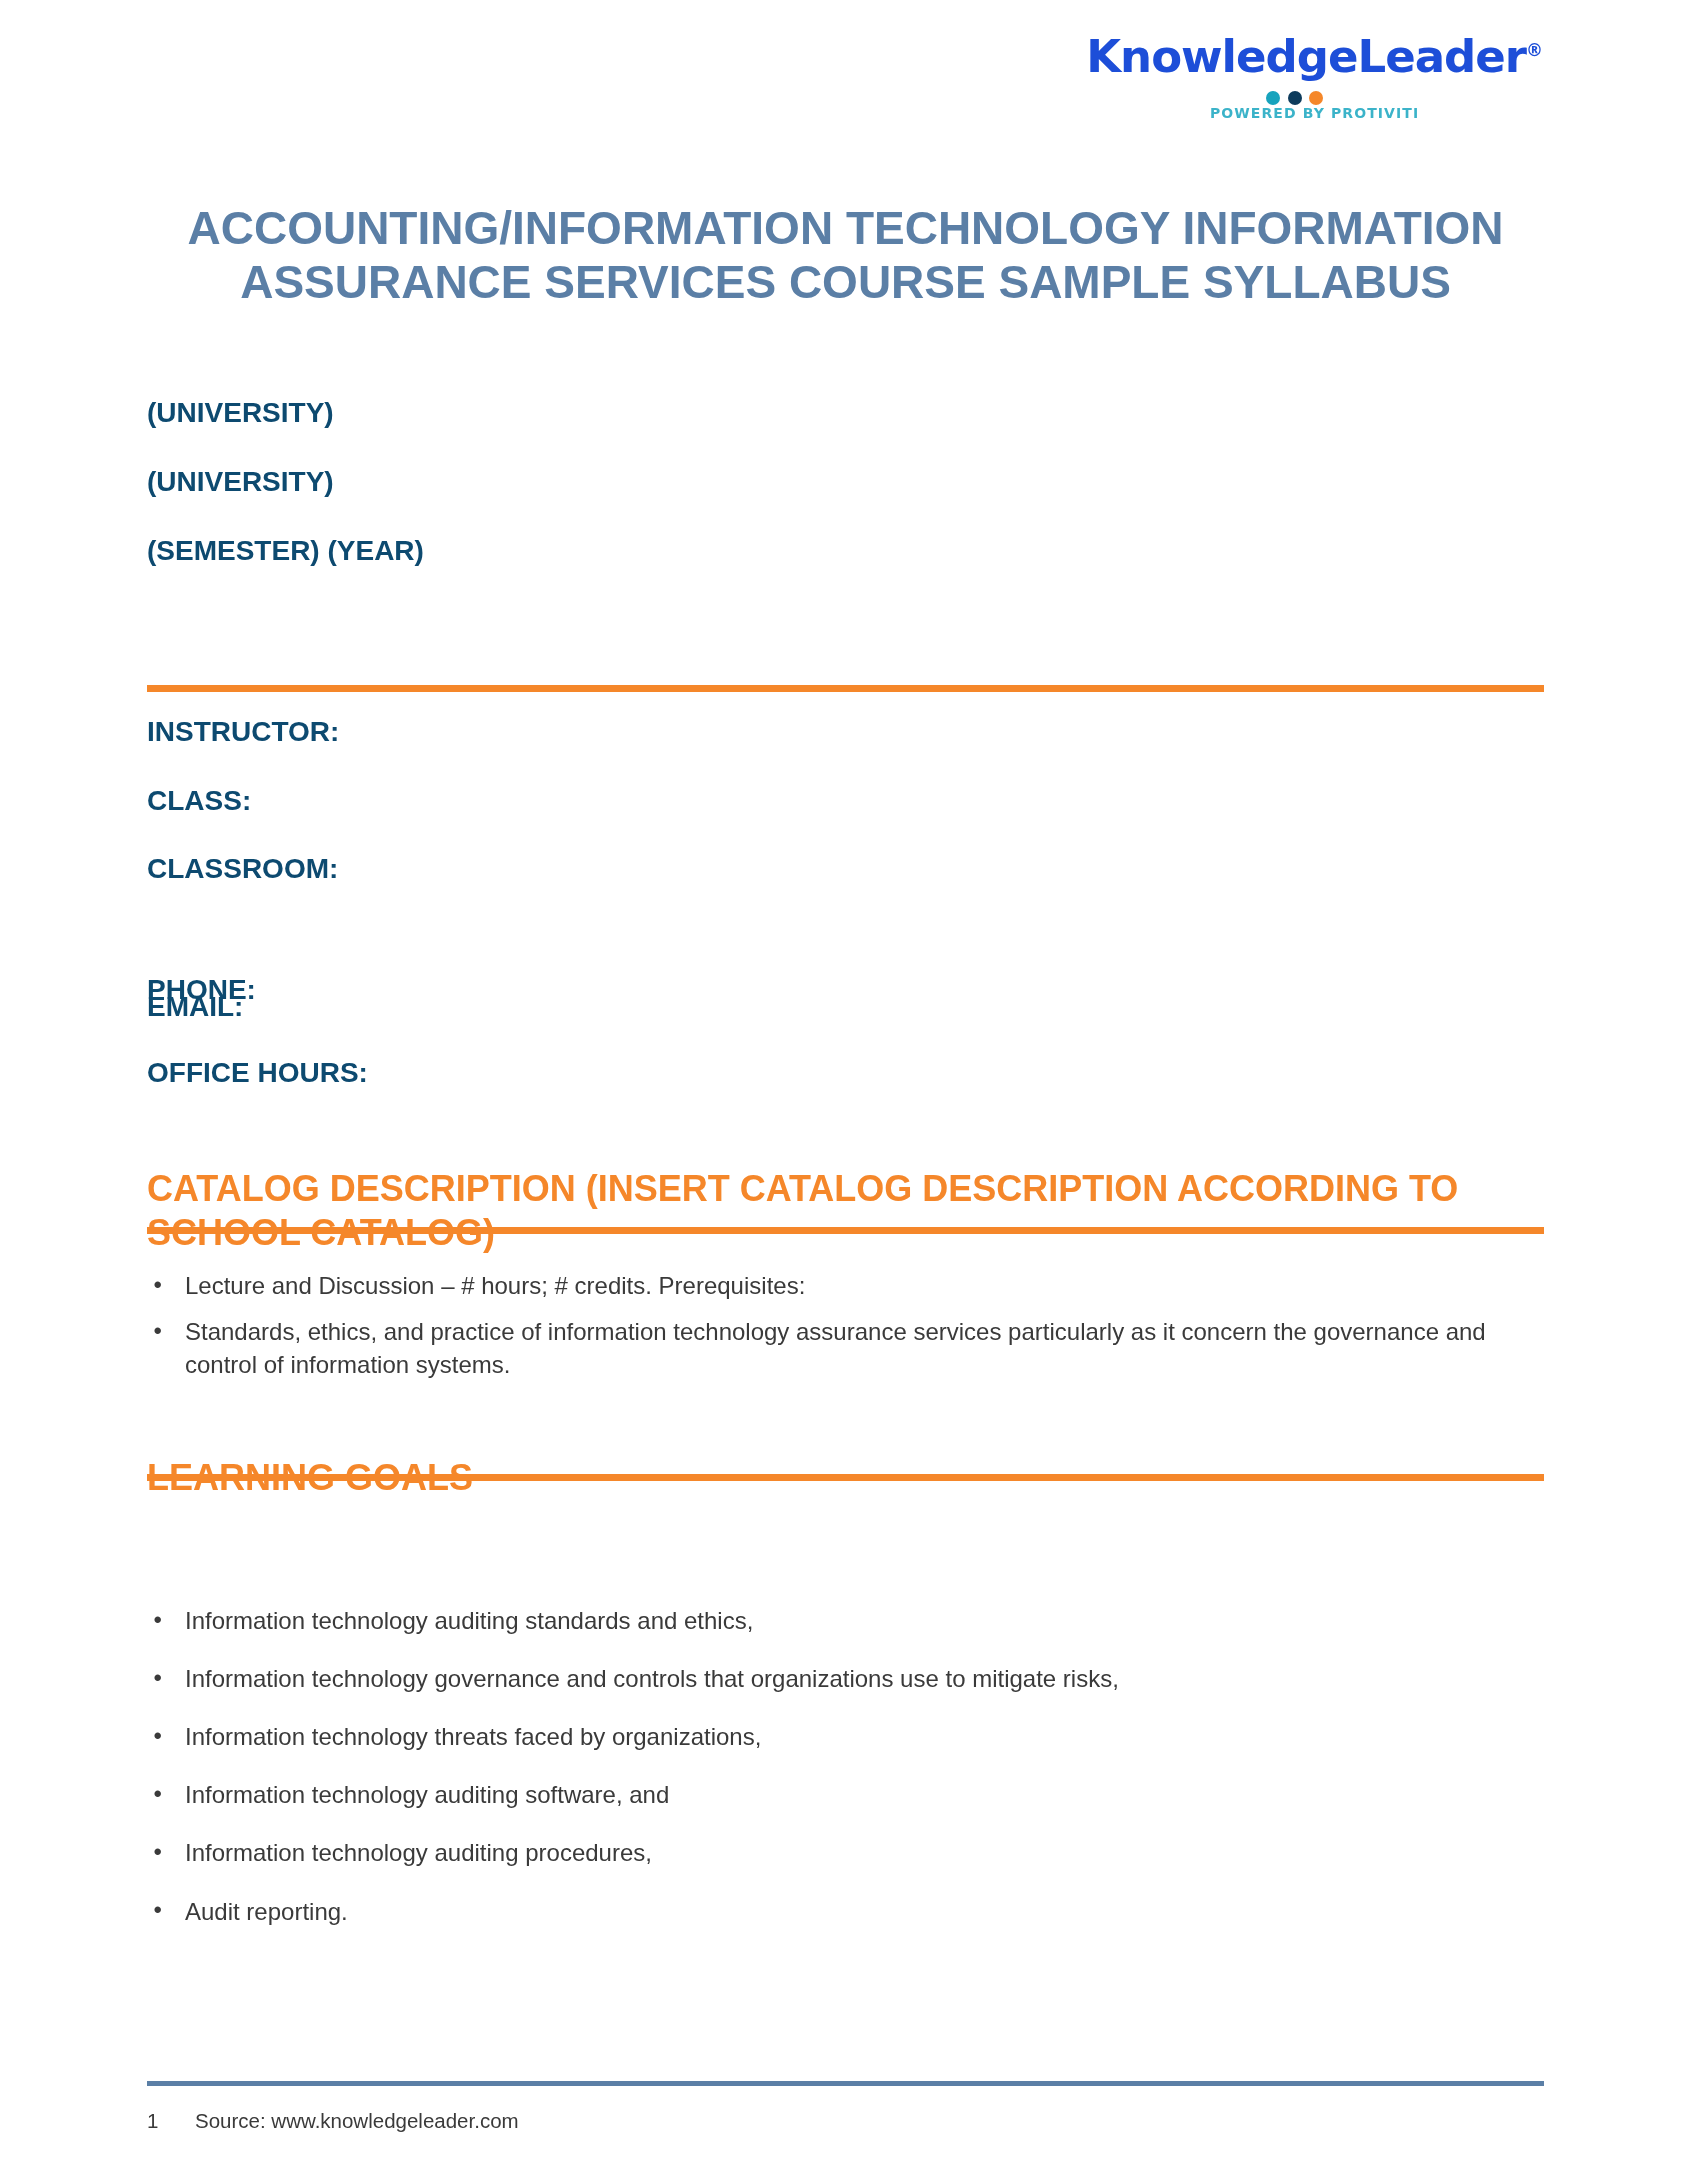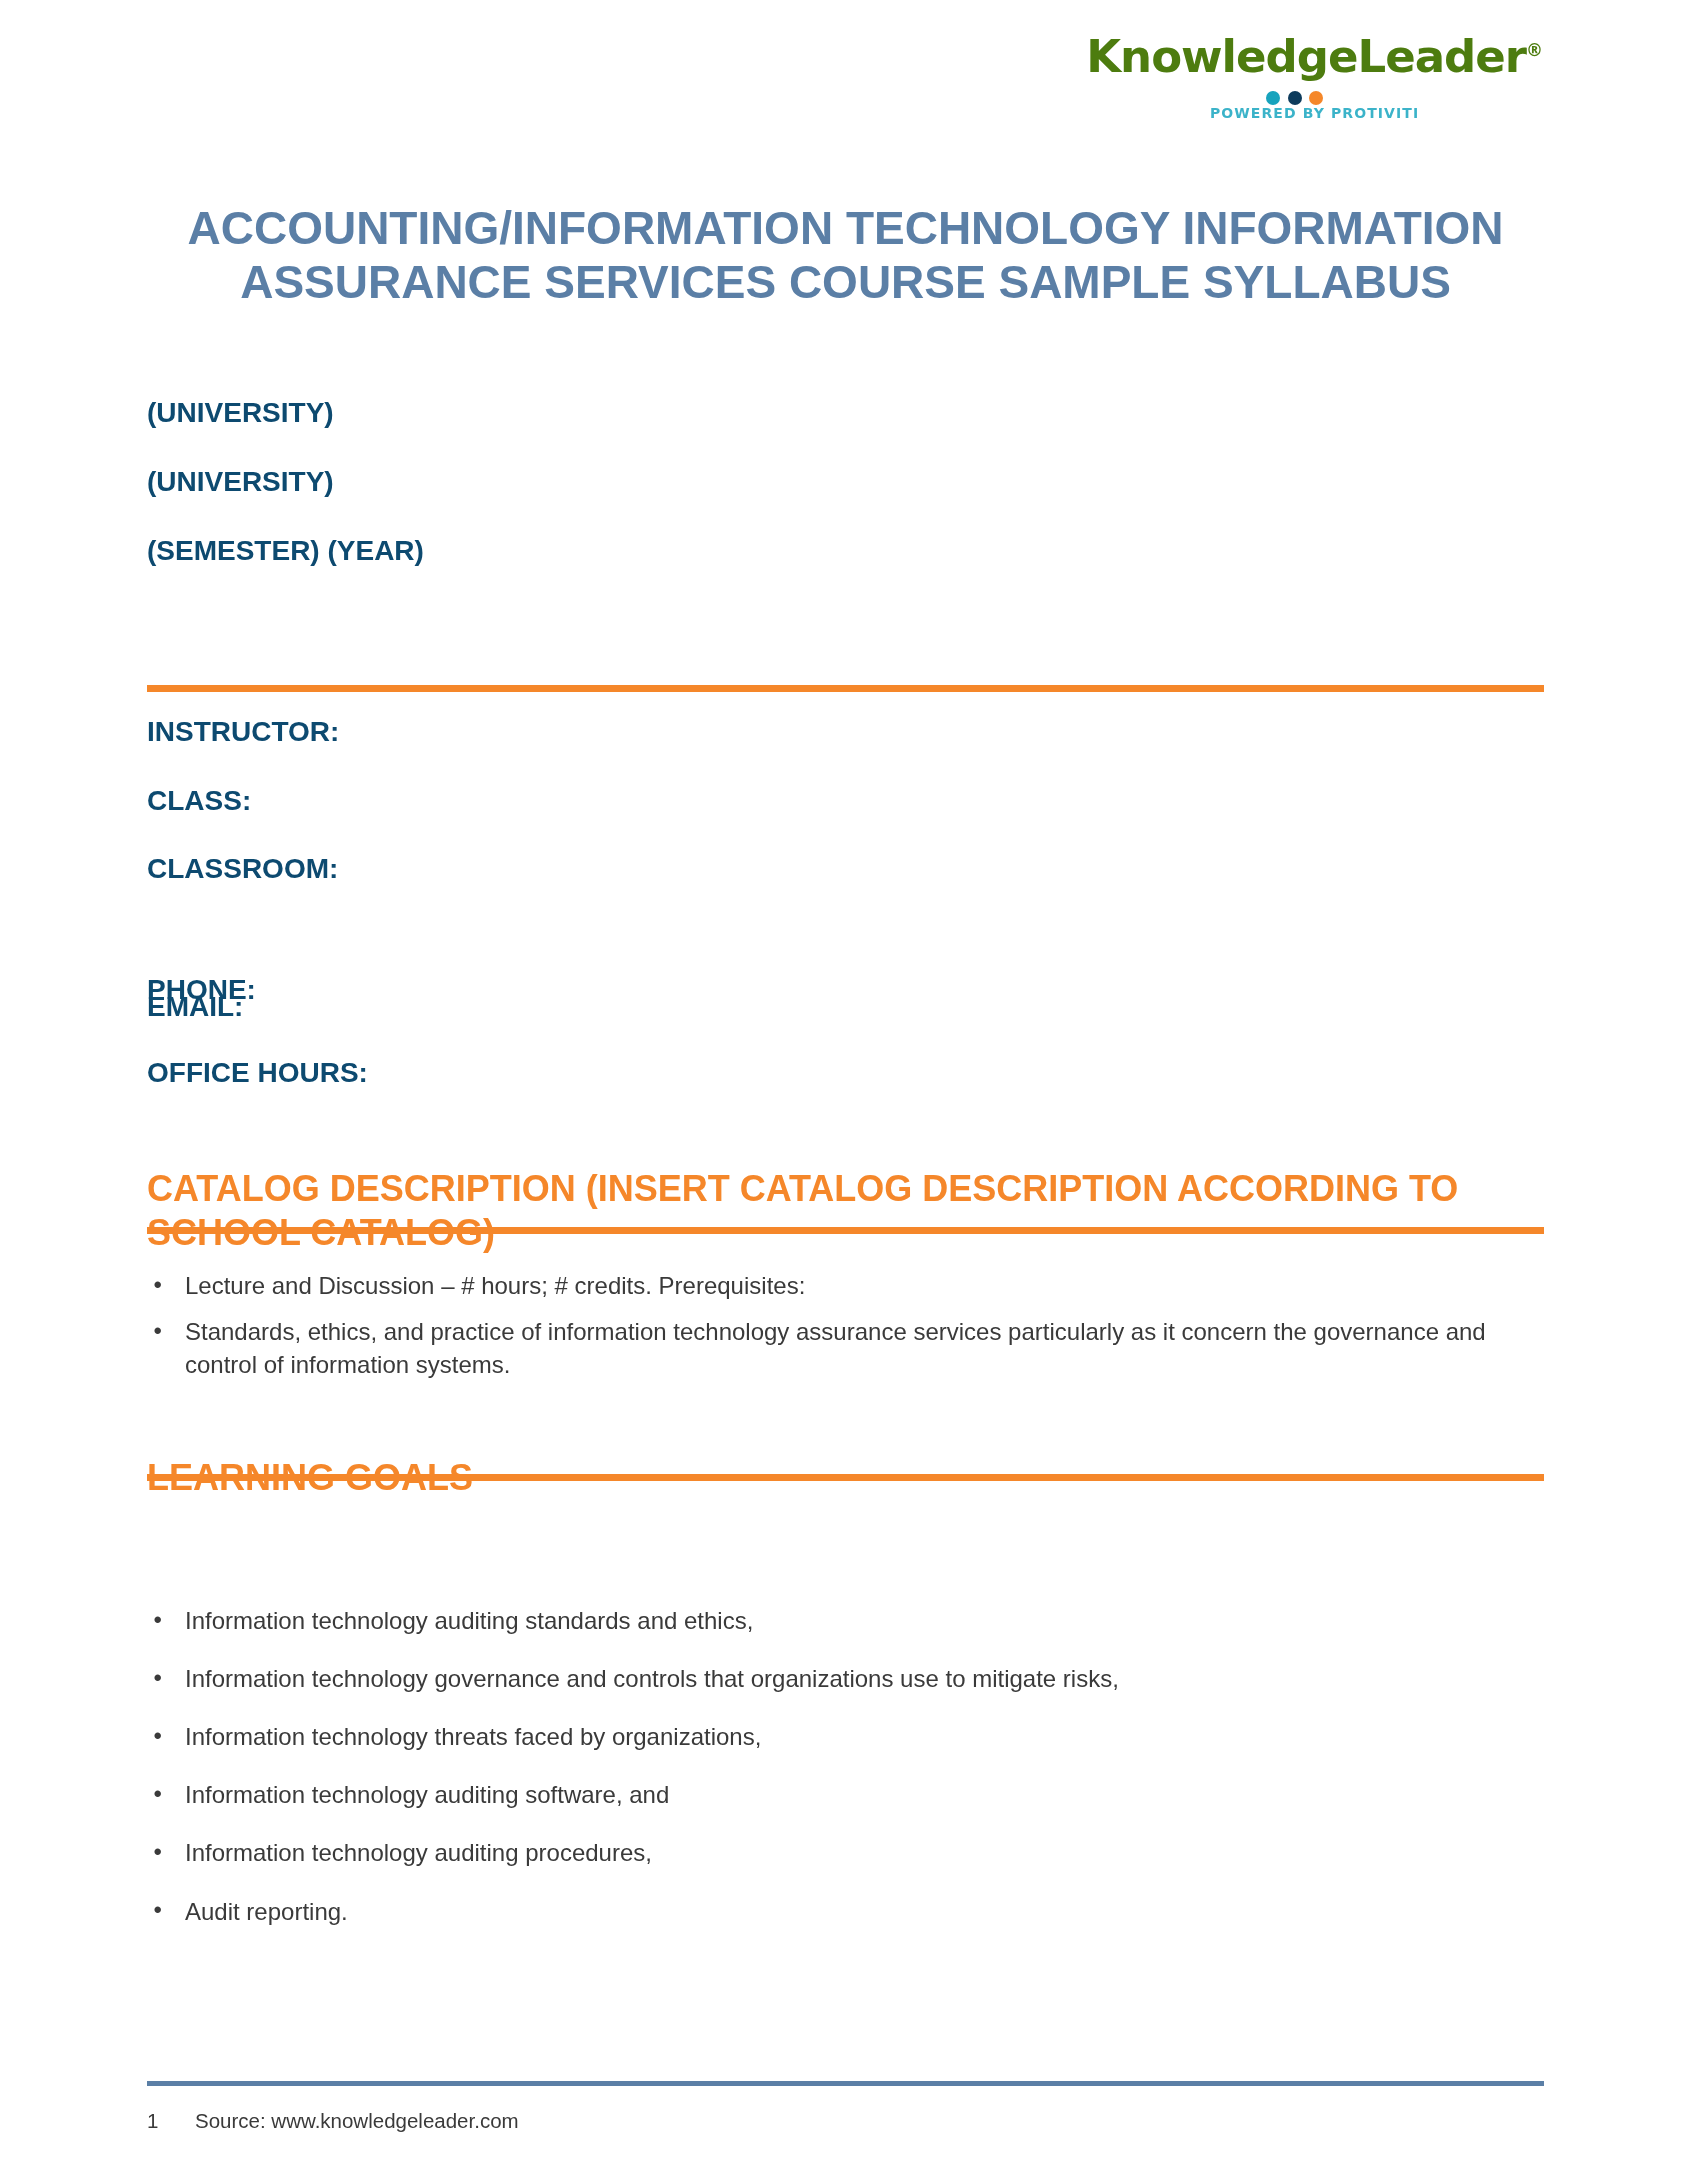--- a/index.html
+++ b/index.html
@@ -29,21 +29,21 @@
     position: absolute;
     top: 34px;
     right: 144px;
     text-align: right;
   }
   .logo-wordmark {
     font-family: "DejaVu Sans", sans-serif;
     font-weight: bold;
     font-size: 45px;
     letter-spacing: -1px;
-    color: #4d7c0f;
+    color: #1d4ed8;
     line-height: 1;
     white-space: nowrap;
   }
   .logo-wordmark .reg {
     font-size: 17px;
     vertical-align: super;
     letter-spacing: 0;
   }
   .logo-sub {
     margin-top: 12px;

